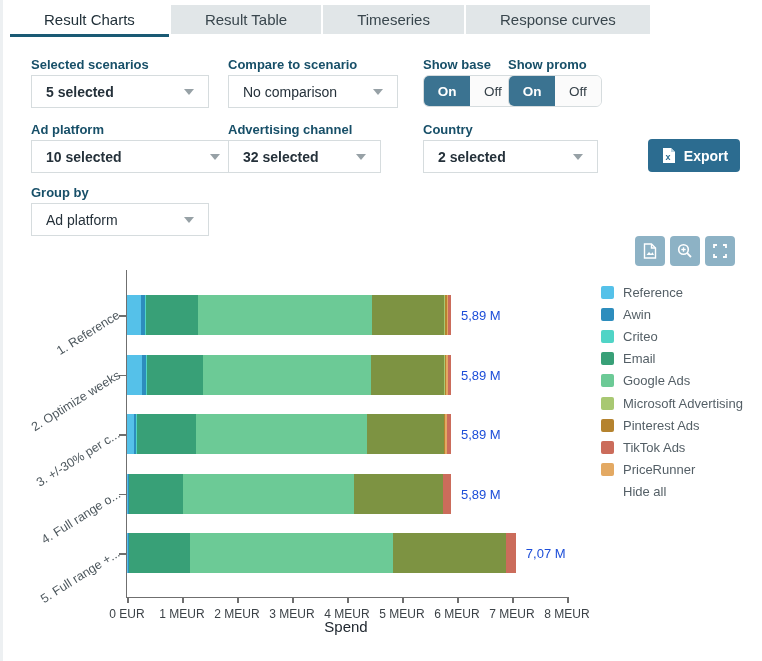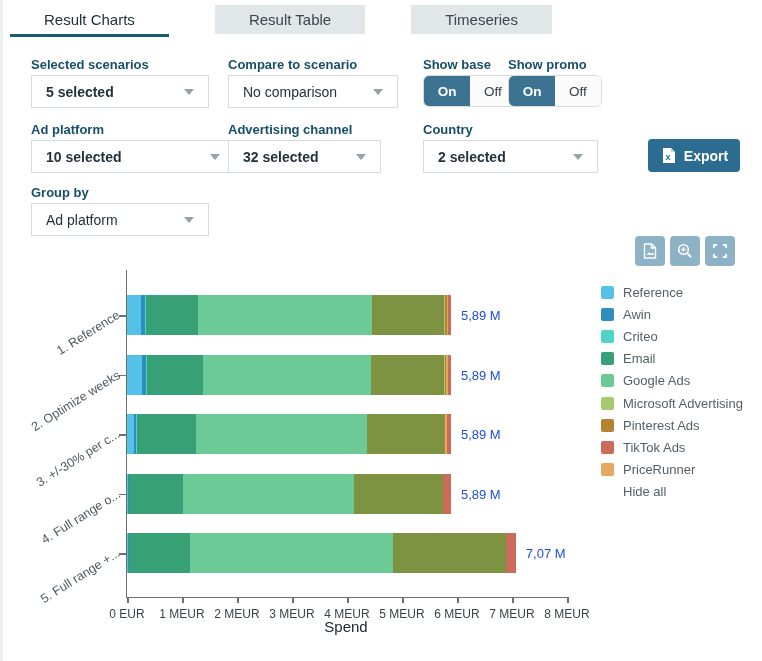--- a/index.html
+++ b/index.html
@@ -1,20 +1,20 @@
 <!DOCTYPE html>
 <html><head>
 <meta charset="utf-8">
 <style>
   html,body{margin:0;padding:0;background:#fff;font-family:"Liberation Sans",sans-serif;}
   #app{position:relative;width:762px;height:661px;background:#fff;overflow:hidden;
        border-left:3px solid #edf0f2;box-sizing:border-box;}
 
   
-  .tabbar{position:absolute;left:7px;top:5px;display:flex;gap:44px;}
+  .tabbar{position:absolute;left:7px;top:5px;display:flex;}
   .tab{height:29px;line-height:29px;padding:0 34px;background:#e1e6e8;color:#39464d;
        font-size:15px;margin-right:2px;cursor:pointer;white-space:nowrap;}
   .tab.active{background:#fff;color:#22313a;border-bottom:3px solid #1a5a74;}
 
   
   .flabel{position:absolute;font-size:13px;font-weight:bold;color:#174f68;}
   .dropdown{position:absolute;height:33px;background:#fff;border:1px solid #d6dcde;
             border-radius:0;display:flex;align-items:center;box-sizing:border-box;
             padding:0 14px;font-size:14px;color:#25313a;cursor:pointer;}
   .dropdown .val{flex:1;}
@@ -64,20 +64,21 @@
 </style>
 </head>
 <body>
 
 <div id="app">
 
   <div class="tabbar" id="tabbar">
       <div class="tab active">Result Charts</div>
       <div class="tab">Result Table</div>
       <div class="tab">Timeseries</div>
+      <div class="tab">Response curves</div>
     </div>
 
   <div class="flabel" style="left:28px;top:57px">Selected scenarios</div>
   <div class="dropdown bold" style="left:28px;top:75px;width:178px">
     <span class="val">5 selected</span>
     <span class="caret"></span>
   </div>
 
   <div class="flabel" style="left:225px;top:57px">Compare to scenario</div>
   <div class="dropdown" style="left:225px;top:75px;width:170px">

